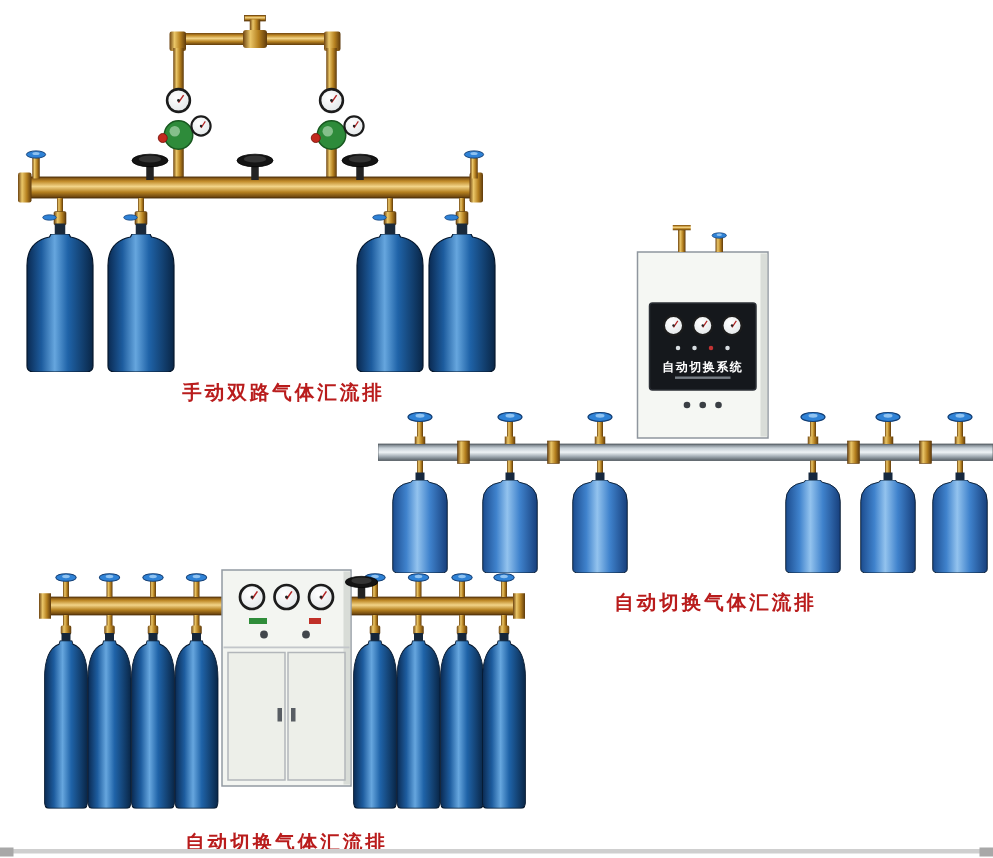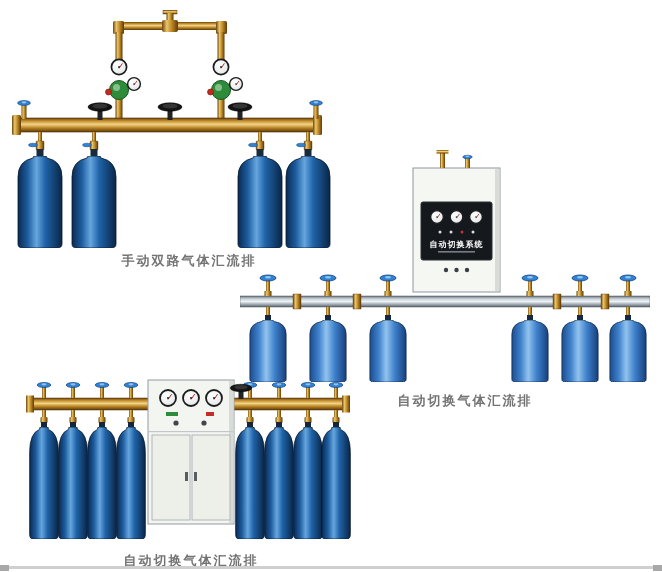--- a/index.html
+++ b/index.html
@@ -1,25 +1,25 @@
 <!DOCTYPE html>
 <html><head>
 <meta charset="utf-8">
 <style>
   *{margin:0;padding:0;box-sizing:border-box}
   html,body{width:662px;height:572px;background:#ffffff;font-family:"Liberation Sans",sans-serif}
   .page{position:relative;width:662px;height:572px;background:#ffffff;overflow:hidden}
   figure.product{position:absolute;margin:0}
   .caption{
     display:block;text-align:center;font-weight:bold;font-size:13px;
-    letter-spacing:2px;color:#737373;white-space:nowrap;
+    letter-spacing:2px;color:#b91c1c;white-space:nowrap;
     font-family:"Liberation Sans",sans-serif;
   }
   .p1{left:12px;top:10px;width:320px}
-  .p2{left:240px;top:150px;width:410px}
+  .p2{left:252px;top:150px;width:410px}
   .p3{left:22px;top:374px;width:330px}
   .p1 .caption{padding-left:34px;margin-top:-2px}
   .p2 .caption{padding-left:40px;margin-top:2px}
   .p3 .caption{padding-left:8px;margin-top:2px}
   .bottom-rule{position:absolute;left:0;bottom:3px;height:3px;width:662px;background:#cfcfcf}
   .corner-l{position:absolute;left:0;bottom:1px;height:6px;width:9px;background:#a8a8a8}
   .corner-r{position:absolute;right:0;bottom:1px;height:6px;width:9px;background:#a8a8a8}
   .panel-text{fill:#ffffff;font-size:8px;font-weight:bold;letter-spacing:1px;font-family:"Liberation Sans",sans-serif}
 </style>
 </head>

